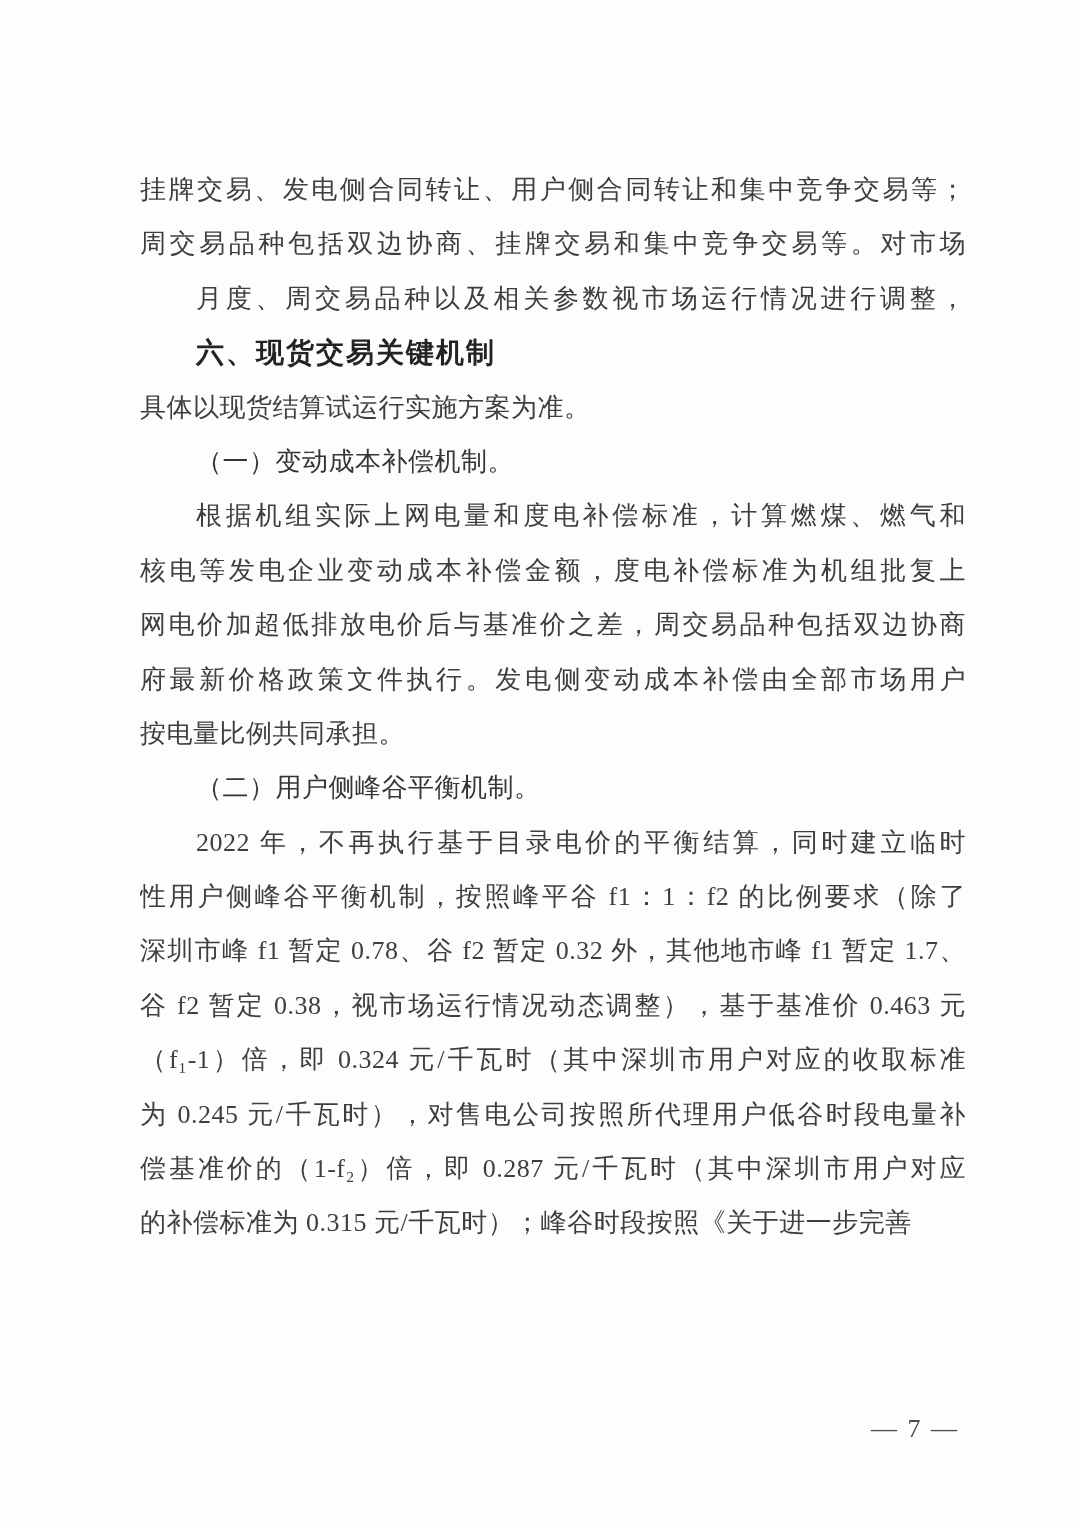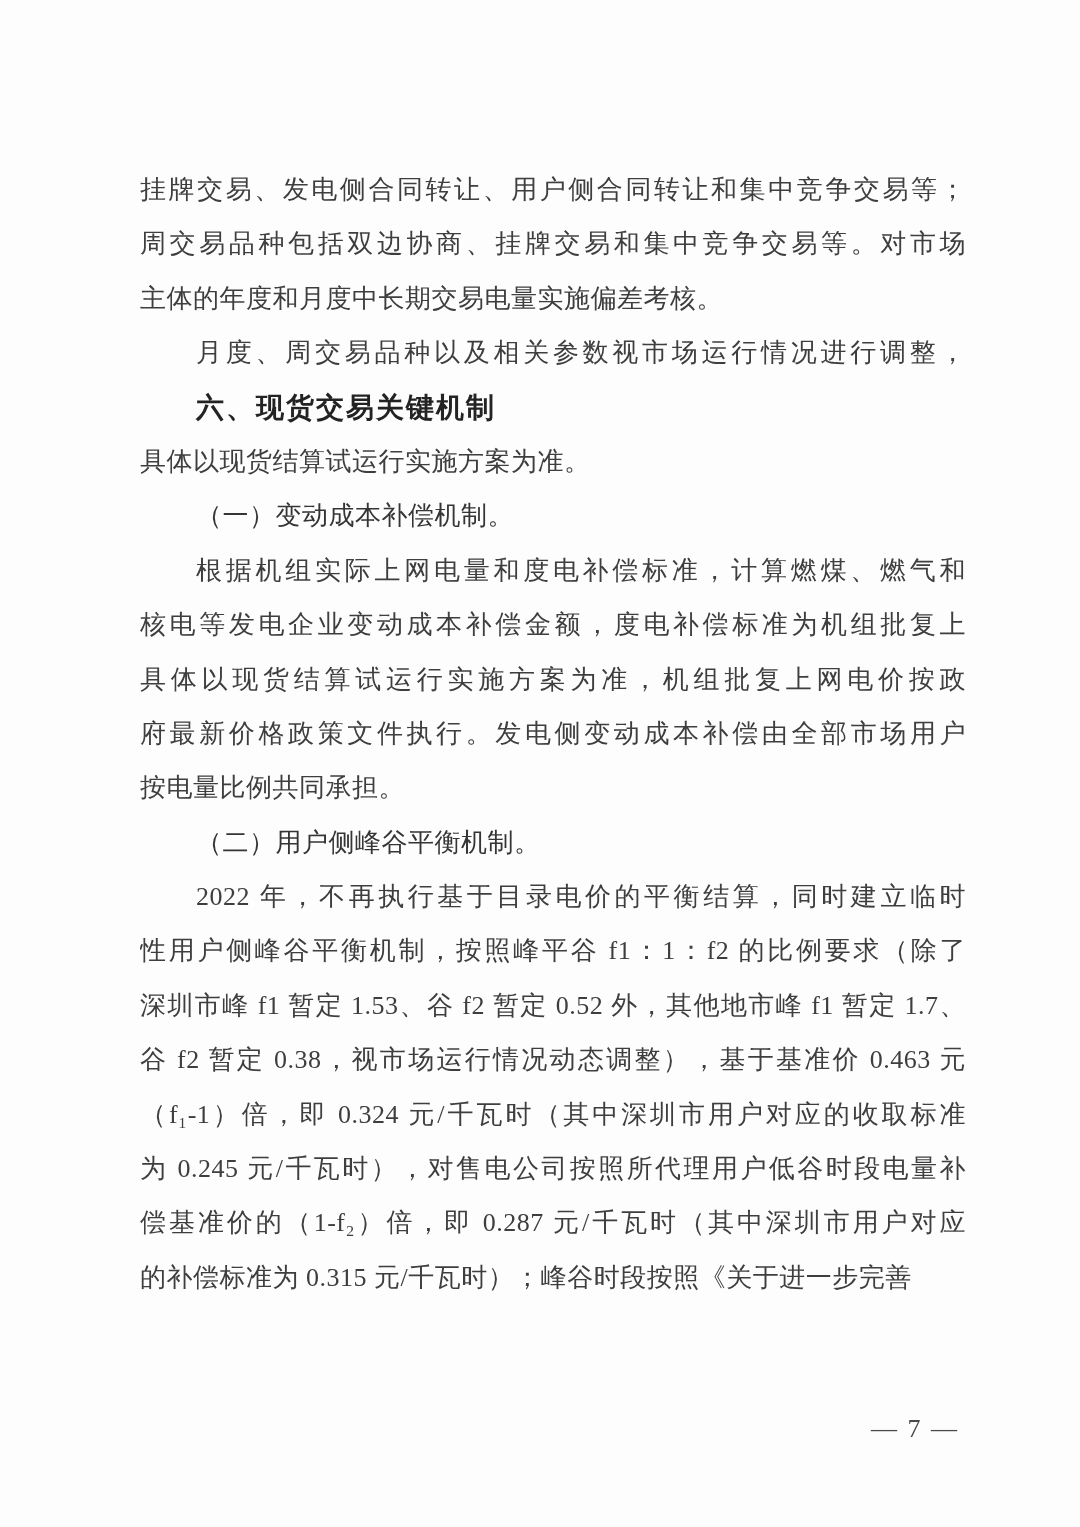--- a/index.html
+++ b/index.html
@@ -63,34 +63,33 @@
     letter-spacing: 2px;
   }
 </style>
 </head>
 <body>
 
 <main class="page">
   <section class="text-block">
     <div class="line full">挂牌交易、发电侧合同转让、用户侧合同转让和集中竞争交易等；</div>
     <div class="line full">周交易品种包括双边协商、挂牌交易和集中竞争交易等。对市场</div>
-    <div class="line end">主体的年度和月度中长期交易电量实施偏差考核。</div>
     <div class="line full indent">月度、周交易品种以及相关参数视市场运行情况进行调整，</div>
     <div class="line end indent heading">六、现货交易关键机制</div>
     <div class="line end">具体以现货结算试运行实施方案为准。</div>
     <div class="line end indent subheading">（一）变动成本补偿机制。</div>
     <div class="line full indent">根据机组实际上网电量和度电补偿标准，计算燃煤、燃气和</div>
     <div class="line full">核电等发电企业变动成本补偿金额，度电补偿标准为机组批复上</div>
-    <div class="line full">具体以现货结算试运行实施方案为准，机组批复上网电价按政</div>
+    <div class="line full">网电价加超低排放电价后与基准价之差，周交易品种包括双边协商</div>
     <div class="line full">府最新价格政策文件执行。发电侧变动成本补偿由全部市场用户</div>
     <div class="line end">按电量比例共同承担。</div>
     <div class="line end indent subheading">（二）用户侧峰谷平衡机制。</div>
     <div class="line full indent">2022 年，不再执行基于目录电价的平衡结算，同时建立临时</div>
     <div class="line full">性用户侧峰谷平衡机制，按照峰平谷 f1：1：f2 的比例要求（除了</div>
-    <div class="line full">深圳市峰 f1 暂定 1.53、谷 f2 暂定 0.52 外，其他地市峰 f1 暂定 1.7、</div>
+    <div class="line full">深圳市峰 f1 暂定 0.78、谷 f2 暂定 0.32 外，其他地市峰 f1 暂定 1.7、</div>
     <div class="line full">谷 f2 暂定 0.38，视市场运行情况动态调整），基于基准价 0.463 元</div>
     <div class="line full">（f₁-1）倍，即 0.324 元/千瓦时（其中深圳市用户对应的收取标准</div>
     <div class="line full">为 0.245 元/千瓦时），对售电公司按照所代理用户低谷时段电量补</div>
     <div class="line full">偿基准价的（1-f₂）倍，即 0.287 元/千瓦时（其中深圳市用户对应</div>
     <div class="line end">的补偿标准为 0.315 元/千瓦时）；峰谷时段按照《关于进一步完善</div>
   </section>
 
   <div class="page-number">— 7 —</div>
 </main>
 

